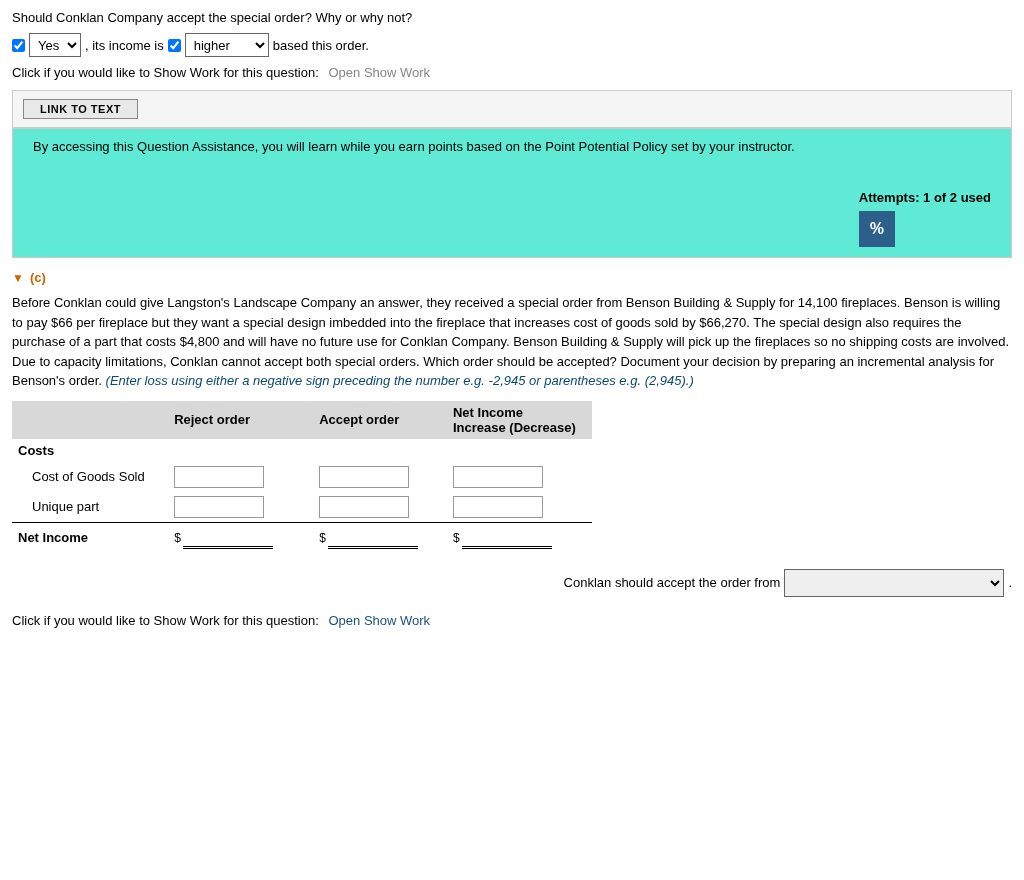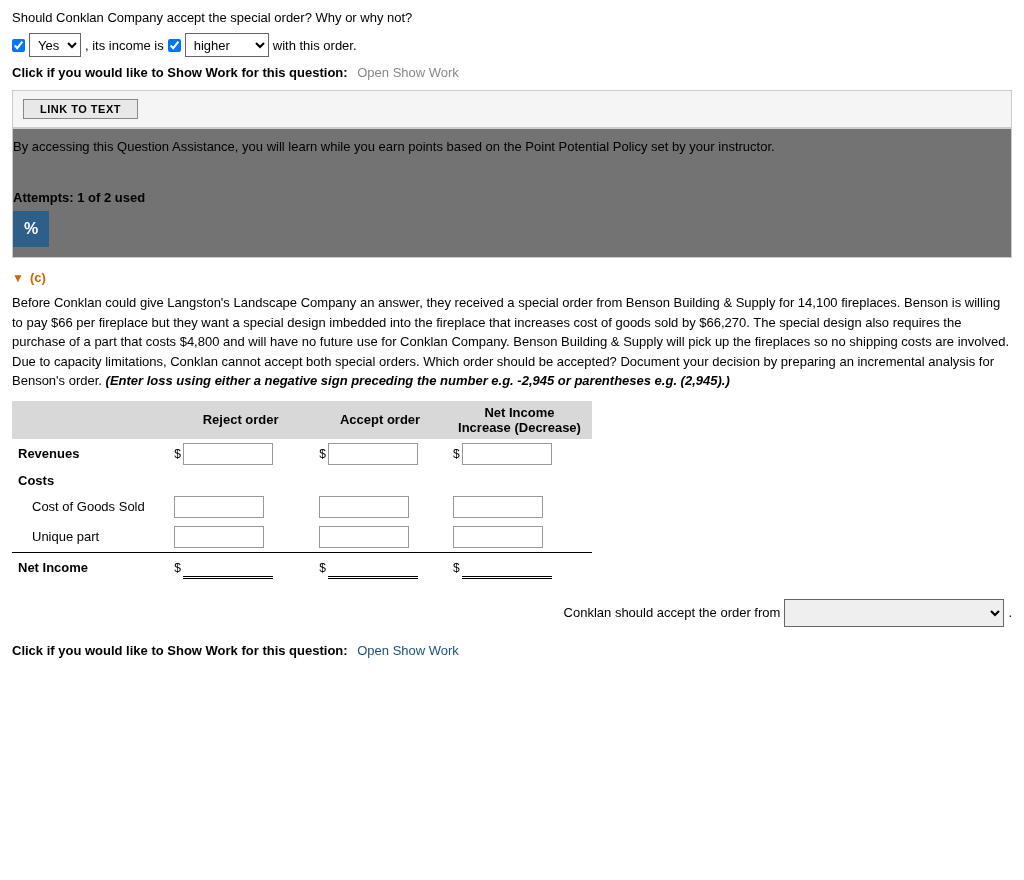--- a/index.html
+++ b/index.html
@@ -32,21 +32,21 @@
     .checkbox-container {
       display: flex;
       align-items: center;
       gap: 2px;
     }
     .show-work-line {
       font-size: 13px;
       margin-bottom: 10px;
     }
     .show-work-line strong {
-      font-weight: bold;
+      font-weight: normal;
       margin-top: 16px;
     }
     .show-work-link {
       color: #888;
       text-decoration: none;
       margin-left: 6px;
     }
     .show-work-link.blue {
       color: #1a5276;
       text-decoration: none;
@@ -62,32 +62,33 @@
       background: #e8e8e8;
       font-size: 11px;
       font-weight: bold;
       padding: 3px 16px;
       cursor: pointer;
       text-transform: uppercase;
       letter-spacing: 0.5px;
     }
     .info-box {
       border: 1px solid #ccc;
-      background: #737373;
-      padding: 10px 0;
+      background: #5eead4;
+      padding: 10px 20px;
       margin-bottom: 12px;
     }
     .info-text {
       font-size: 13px;
       margin-bottom: 14px;
     }
     .attempts-section {
       display: flex;
       align-items: flex-start;
       gap: 10px;
+      justify-content: flex-end;
       margin-top: 36px;
     }
     .attempts-label {
       font-weight: bold;
       font-size: 13px;
       margin-bottom: 6px;
       text-align: right;
     }
     .attempts-content {
       display: flex;
@@ -124,23 +125,23 @@
       color: #cc6600;
       font-weight: bold;
       font-size: 13px;
     }
     .part-description {
       font-size: 13px;
       margin-bottom: 10px;
       line-height: 1.5;
     }
     .red-italic {
-      color: #000000;
+      color: #0c4a6e;
       font-style: italic;
-      font-weight: bold;
+      font-weight: normal;
     }
     .table-container {
       margin-bottom: 16px;
     }
     table.analysis-table {
       border-collapse: collapse;
       width: 580px;
     }
     table.analysis-table td {
       padding: 4px 6px;
@@ -193,21 +194,21 @@
     }
     .conklan-row select {
       width: 220px;
       height: 28px;
       font-size: 13px;
       border: 1px solid #666;
     }
     .gray-header-row td {
       background: #d8d8d8;
       font-weight: bold;
-      text-align: center;
+      text-align: left;
       padding: 4px 6px;
       font-size: 13px;
     }
     .gray-header-row td.left {
       text-align: left;
     }
   </style>
 </head>
 <body>
 
@@ -223,21 +224,21 @@
   </div>
   <span>, its income is</span>
   <div class="checkbox-container">
     <input type="checkbox" checked="" style="margin-right: 2px;">
     <select class="dropdown">
       <option>higher</option>
       <option>lower</option>
       <option>the same</option>
     </select>
   </div>
-  <span>with this order.</span>
+  <span>based this order.</span>
 </div>
 
 <div class="show-work-line">
   <strong>Click if you would like to Show Work for this question:</strong>
   <a class="show-work-link" href="#">Open Show Work</a>
 </div>
 
 <div class="link-to-text-bar">
   <button class="link-to-text-btn">LINK TO TEXT</button>
 </div>
@@ -269,41 +270,20 @@
     <thead>
       <tr class="gray-header-row">
         <td class="left" style="width:140px;"></td>
         <td style="width:130px;">Reject order</td>
         <td style="width:120px;">Accept order</td>
         <td style="width:130px;">Net Income<br>Increase (Decrease)</td>
       </tr>
     </thead>
     <tbody>
 
-      <tr>
-        <td class="row-label bold">Revenues</td>
-        <td>
-          <div class="input-cell">
-            <span class="dollar-sign">$</span>
-            <input type="text" style="">
-          </div>
-        </td>
-        <td>
-          <div class="input-cell">
-            <span class="dollar-sign">$</span>
-            <input type="text" style="">
-          </div>
-        </td>
-        <td>
-          <div class="input-cell">
-            <span class="dollar-sign">$</span>
-            <input type="text" style="">
-          </div>
-        </td>
-      </tr>
 
       <tr>
         <td class="row-label bold">Costs</td>
         <td></td>
         <td></td>
         <td></td>
       </tr>
 
       <tr>
         <td class="row-label indented">Cost of Goods Sold</td>

